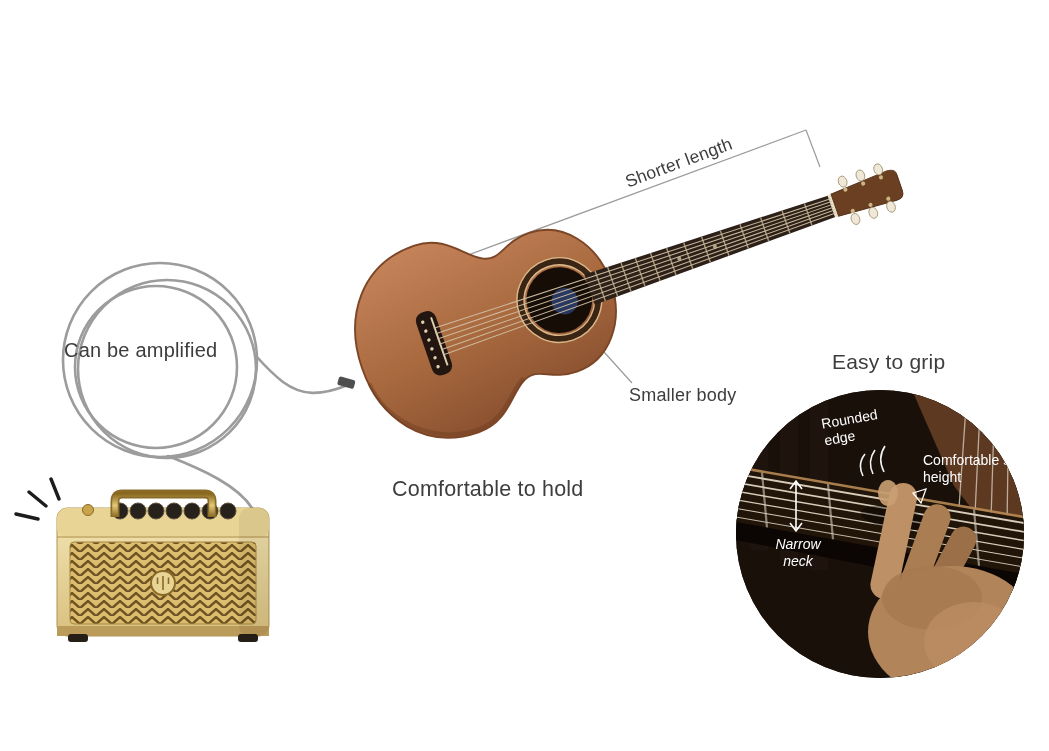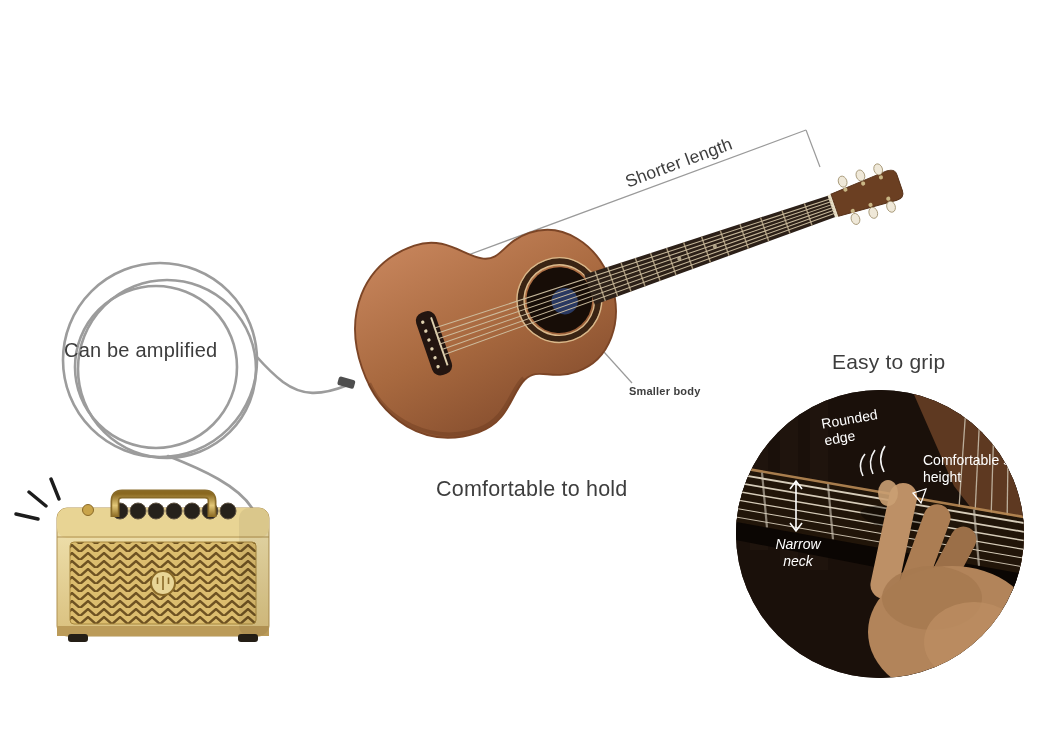--- a/index.html
+++ b/index.html
@@ -16,24 +16,24 @@
     left: 0; top: 0;
     width: 1049px; height: 751px;
   }
   .label {
     position: absolute;
     color: #3d3d3d;
     white-space: nowrap;
     letter-spacing: 0.2px;
   }
   .can-be-amplified   { left: 64px;  top: 339px; font-size: 20px; text-align: center; }
-  .comfortable-to-hold{ left: 392px; top: 477px; font-size: 21.5px; margin-left: 44px; }
+  .comfortable-to-hold{ left: 392px; top: 477px; font-size: 21.5px; }
   .shorter-length     { left: 626px; top: 172px; font-size: 17.5px;
                         transform: rotate(-20.3deg); transform-origin: 0 50%; }
-  .smaller-body       { left: 629px; top: 385px; font-size: 11px; font-weight: bold; }
+  .smaller-body       { left: 629px; top: 385px; font-size: 18px; }
   .easy-to-grip       { left: 832px; top: 350px; font-size: 21px; text-align: right; }
 
   .grip-circle {
     position: absolute;
     left: 736px; top: 390px;
     width: 288px; height: 288px;
     border-radius: 50%;
     overflow: hidden;
     background: #1a100a;
   }

